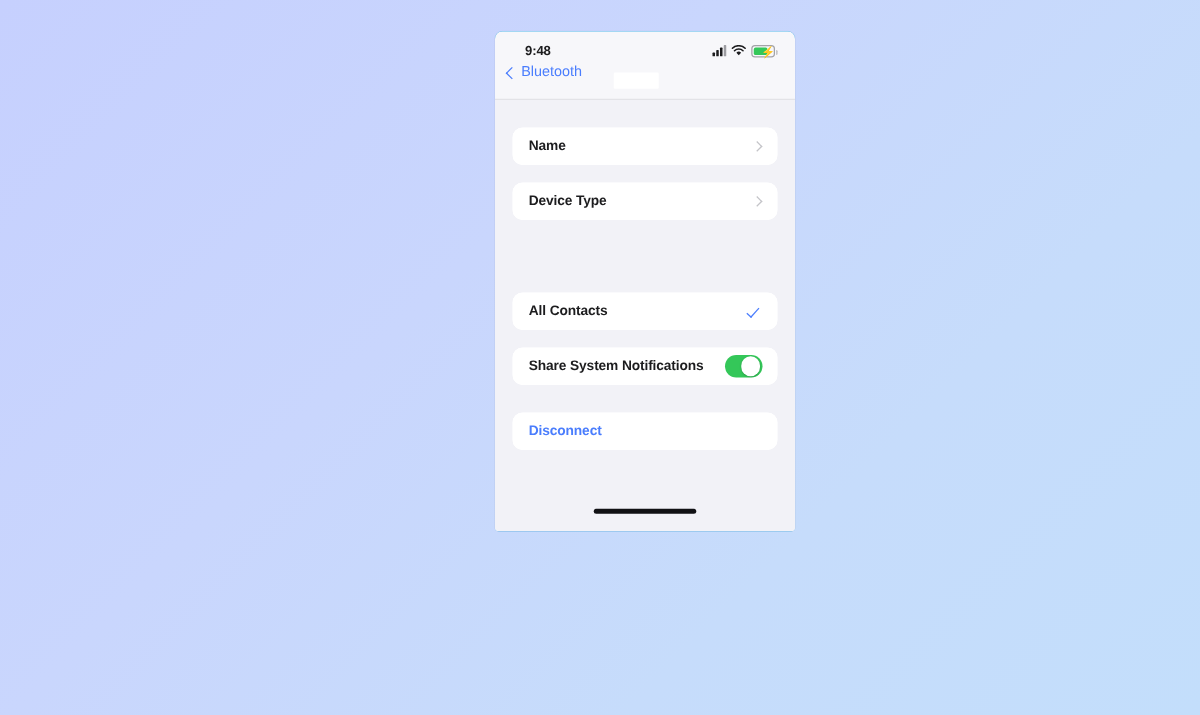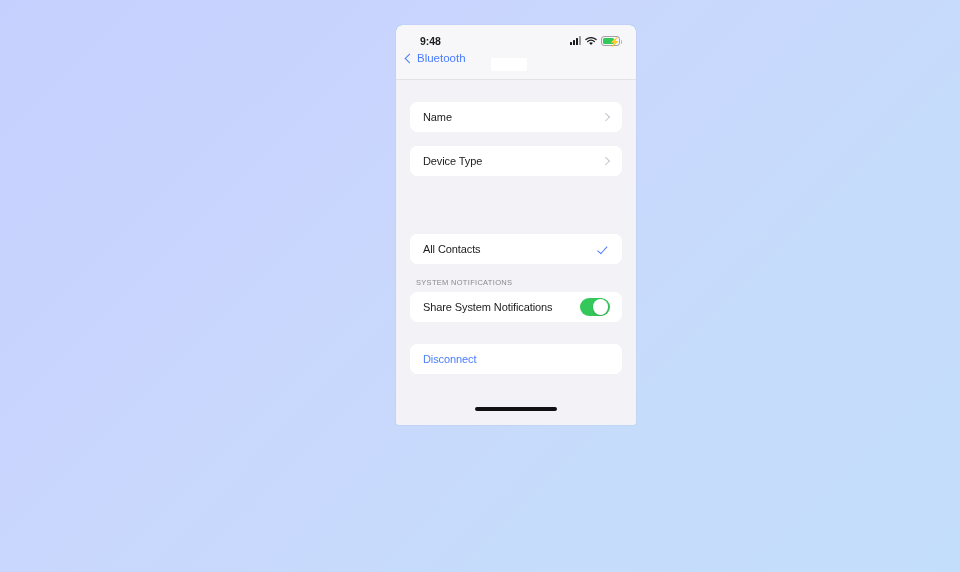--- a/index.html
+++ b/index.html
@@ -129,20 +129,21 @@
     height: calc(100% - 27px - 28px);
     background: #f2f2f7;
     padding: 0 14px;
     overflow: hidden;
   }
 
   .card {
     background: #ffffff;
     border-radius: 8px;
     overflow: hidden;
+    font-weight: bold;
   }
 
   .spacer-lg { height: 22px; }
   .spacer-md { height: 14px; }
 
   .section-header {
     font-size: 7.5px;
     letter-spacing: 0.3px;
     color: #8a8a8e;
     padding: 0 4px 5px 6px;
@@ -296,21 +297,20 @@
 
     <div class="card">
       <div class="row">
         <span class="row-label">All Contacts</span>
         <span class="checkmark"></span>
       </div>
     </div>
 
     <div class="spacer-md"></div>
 
-    <div class="section-header">SYSTEM NOTIFICATIONS</div>
     <div class="card">
       <div class="row">
         <span class="row-label">Share System Notifications</span>
         <span class="toggle">
             <span class="knob"></span>
           </span>
       </div>
     </div>
 
     <div class="spacer-lg"></div>

